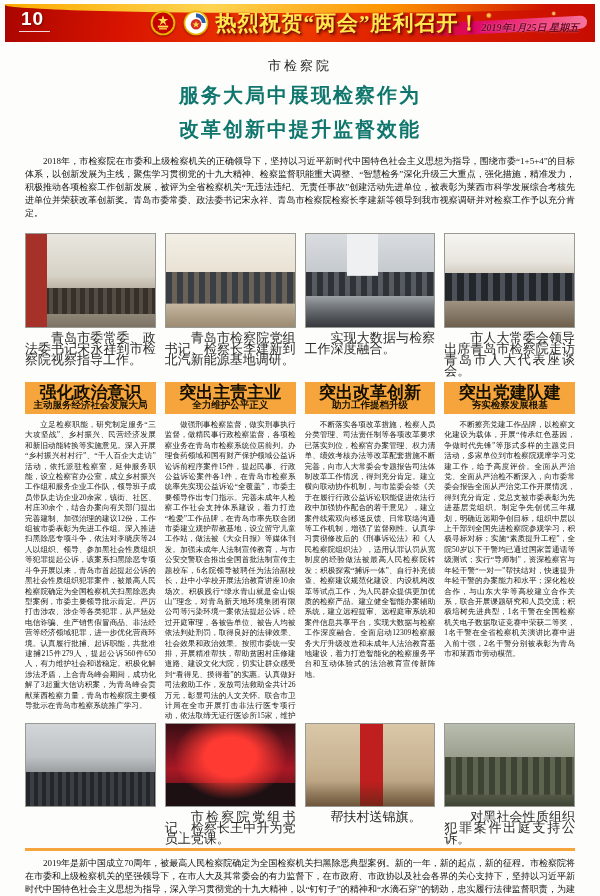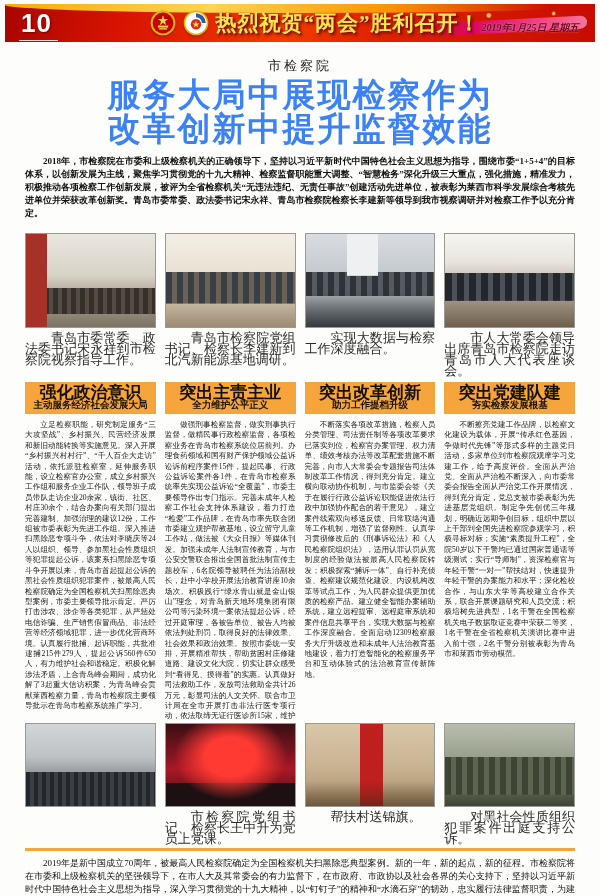--- a/index.html
+++ b/index.html
@@ -26,21 +26,21 @@
     background:linear-gradient(95deg, #ffb300, #ffdd55 35%, #ff9900 65%, rgba(255,153,0,0) 92%);
     border-radius:0 0 100% 100% / 0 0 180% 180%; opacity:.95;
   }
   .banner::after {
     content:""; position:absolute; right:8px; top:16px; width:175px; height:13px;
     background:linear-gradient(90deg, rgba(224,0,127,0), #e0007f 35%, #ff5fa8 80%, #ff8fc4);
     transform:skewY(-3deg); border-radius:7px; opacity:.8;
   }
   .page-num {
     position:absolute; left:14px; top:4px; z-index:3;
-    color:#fff; font-weight:bold; font-size:26px; letter-spacing:1px;
+    color:#fff; font-weight:bold; font-size:19px; letter-spacing:1px;
     font-family:"Liberation Sans","DejaVu Sans",sans-serif;
     text-shadow:1px 1px 2px rgba(90,0,0,.7);
     border-bottom:1px solid rgba(255,255,255,.85); padding:0 6px 1px 2px;
   }
   .banner-center {
     position:absolute; left:0; right:0; top:0; bottom:0; z-index:2;
     display:flex; align-items:center; justify-content:center; gap:7px;
     padding-left:30px;
   }
   .emblem { width:26px; height:26px; flex:0 0 auto; filter:drop-shadow(0 1px 1px rgba(80,0,0,.5)); }
@@ -55,28 +55,28 @@
     text-shadow:0 0 2px rgba(255,150,200,.8);
     font-style:italic;
   }
 
   
   .kicker {
     margin-top:15px; text-align:center; font-size:13px; letter-spacing:3px;
     color:#222; font-family:Liberation Mono, monospace;
   }
   .headline {
-    margin-top:3px; text-align:center; font-weight:900; color:#3b82f6;
-    font-size:33px; line-height:34px; letter-spacing:2px;
+    margin-top:3px; text-align:center; font-weight:900; color:#0f766e;
+    font-size:20px; line-height:34px; letter-spacing:2px;
   }
   .headline span { display:block; }
 
   .intro {
     margin-top:9px; font-size:9px; line-height:13px; text-align:justify;
-    text-indent:2em; color:#111;font-weight:bold;
+    text-indent:2em; color:#111;
   }
 
   
   .col-grid { display:grid; grid-template-columns:repeat(4,1fr); column-gap:9px; }
   .photos-top { margin-top:13px; }
   .photos-bottom { margin-top:3px; }
   .photo { width:100%; border:1px solid #9a9a94; background-repeat:no-repeat; }
   .photos-top .photo { height:95px; }
   .photos-bottom .photo { height:84px; }
   figcaption {

